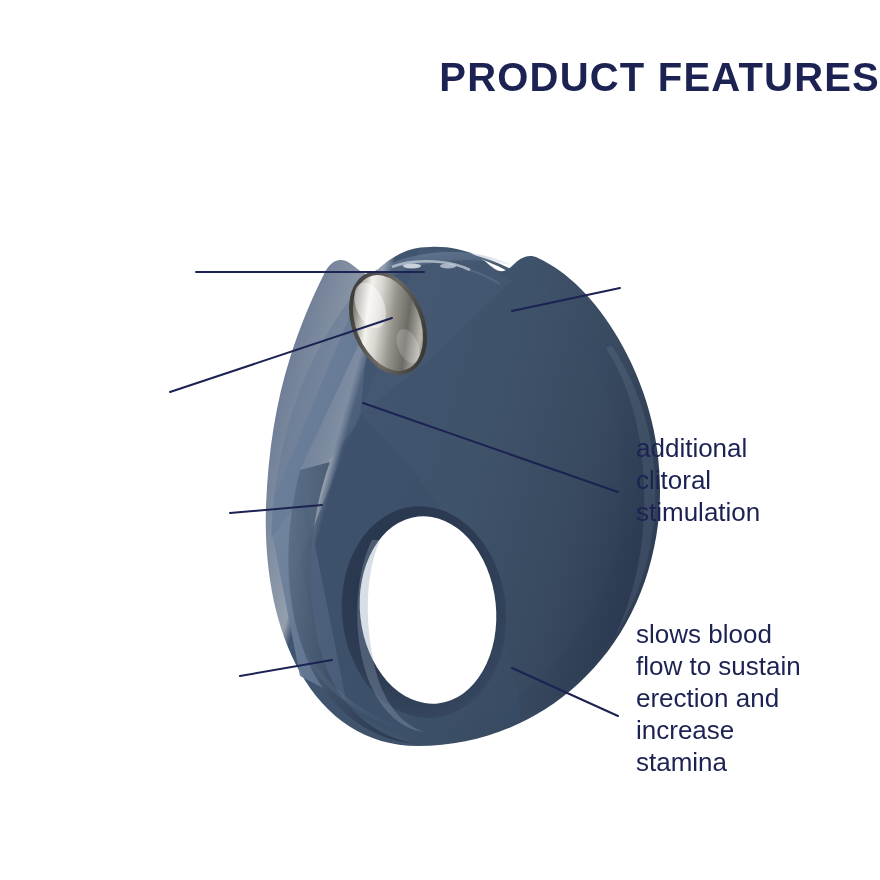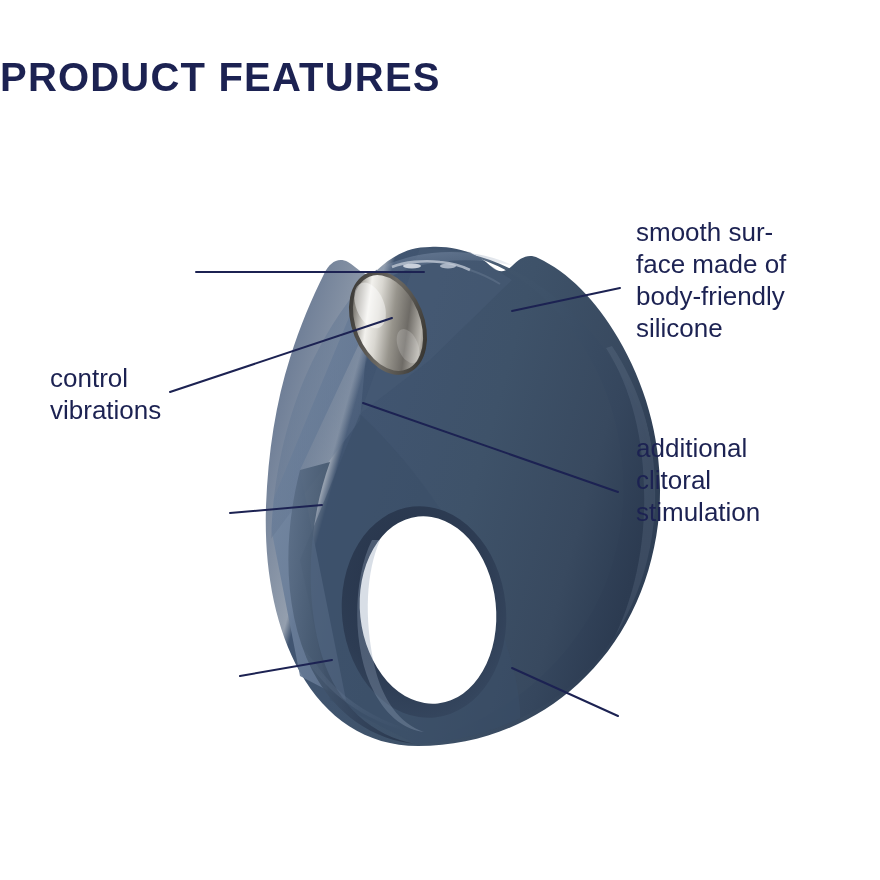--- a/index.html
+++ b/index.html
@@ -18,21 +18,21 @@
     background: #ffffff;
     overflow: hidden;
   }
 
   
   #page-title {
     position: absolute;
     left: 0;
     top: 55px;
     width: 880px;
-    text-align: left;
+    text-align: right;
     font-size: 40px;
     font-weight: 700;
     letter-spacing: 1.2px;
     color: #1c2252;
     font-family: "Liberation Sans", sans-serif;
   }
 
   
   .callout {
     position: absolute;
@@ -274,28 +274,27 @@
       <line x1="240" y1="676" x2="332" y2="660"></line>
       <line x1="512" y1="311" x2="620" y2="288"></line>
       <line x1="363" y1="403" x2="618" y2="492"></line>
       <line x1="512" y1="668" x2="618" y2="716"></line>
     </g>
   </svg>
 
   <div id="page-title">PRODUCT FEATURES</div>
 
 
-  <div class="callout left" id="cal-control">control
-vibrations</div>
-
-
-
-  <div class="callout right" id="cal-smooth">smooth sur-
-face made of
-body-friendly
-silicone</div>
+
+
+
 
   <div class="callout right" id="cal-clitoral">additional
 clitoral
 stimulation</div>
 
+  <div class="callout right" id="cal-blood">slows blood
+flow to sustain
+erection and
+increase
+stamina</div>
 
 </div>
 
 </body></html>

